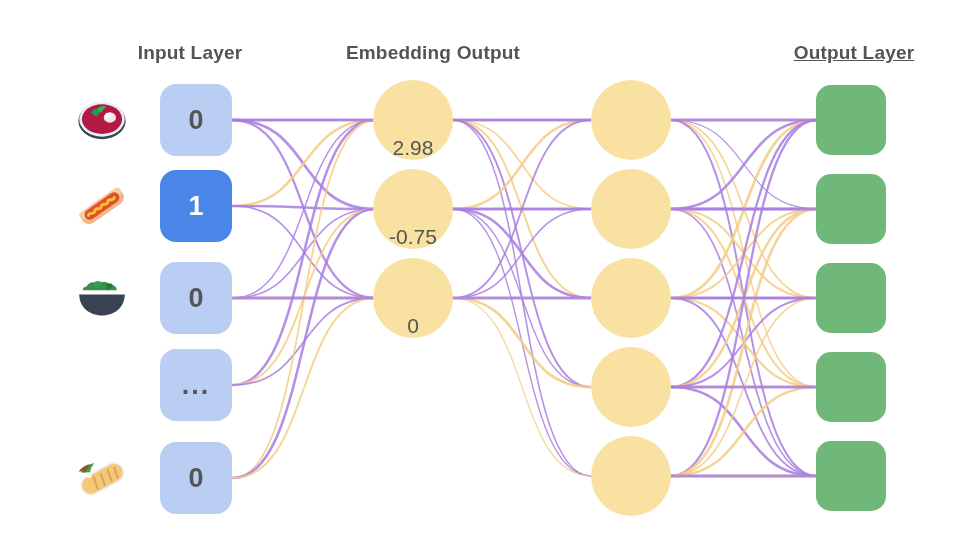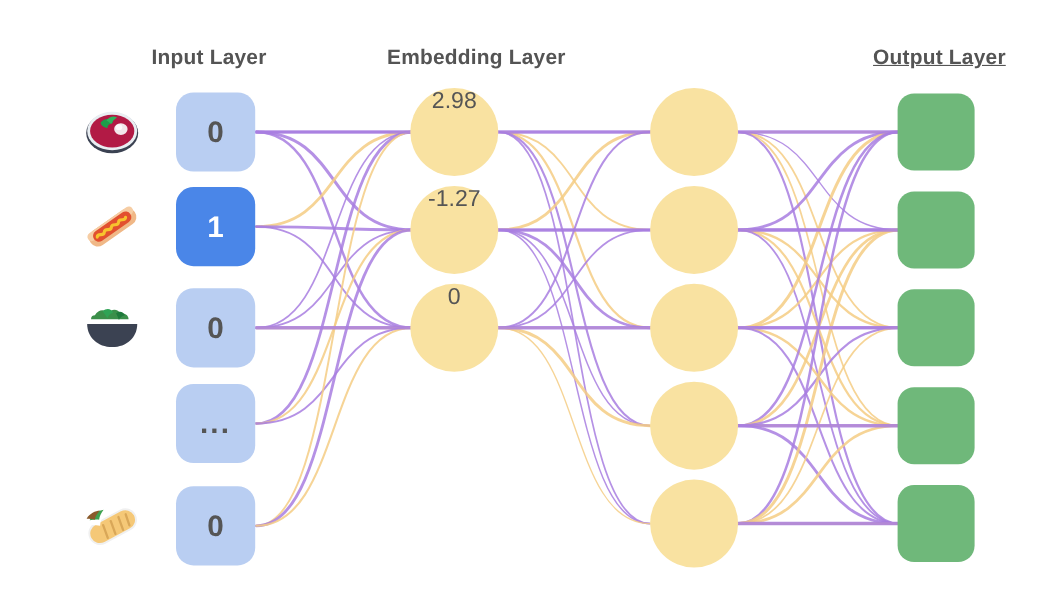--- a/index.html
+++ b/index.html
@@ -75,21 +75,21 @@
 
   
   .circle-node {
     position: absolute;
     width: 80px;
     height: 80px;
     border-radius: 50%;
     background: #f9e2a1;
     transform: translate(-50%, -50%);
     display: flex;
-    align-items: flex-start;
+    align-items: flex-end;
     justify-content: center;
     font-family: "Liberation Sans", sans-serif;
     font-size: 21px;
     font-weight: normal;
     color: #555555;
     box-sizing: border-box;
   }
 
   
   .output-box {
@@ -169,21 +169,21 @@
       <path d="M 671 476 C 751.3 476, 736.7 476, 817 476" stroke="#f5cd84" stroke-width="2.58" fill="none" stroke-opacity="0.85" stroke-linecap="round"></path>
       <path d="M 671 120 C 751.3 120, 736.7 120, 817 120" stroke="#a87ee0" stroke-width="3.2" fill="none" stroke-opacity="0.85" stroke-linecap="round"></path>
       <path d="M 671 209 C 751.3 209, 736.7 209, 817 209" stroke="#a87ee0" stroke-width="3.2" fill="none" stroke-opacity="0.85" stroke-linecap="round"></path>
       <path d="M 671 298 C 751.3 298, 736.7 298, 817 298" stroke="#a87ee0" stroke-width="3.2" fill="none" stroke-opacity="0.85" stroke-linecap="round"></path>
       <path d="M 671 387 C 751.3 387, 736.7 387, 817 387" stroke="#a87ee0" stroke-width="3.2" fill="none" stroke-opacity="0.85" stroke-linecap="round"></path>
       <path d="M 671 476 C 751.3 476, 736.7 476, 817 476" stroke="#a87ee0" stroke-width="3.2" fill="none" stroke-opacity="0.85" stroke-linecap="round"></path>
     </svg>
 
   <div id="titles-holder">
       <div class="layer-title" style="left: 190px; top: 42px;">Input Layer</div>
-      <div class="layer-title" style="left: 433px; top: 42px;">Embedding Layer</div>
+      <div class="layer-title" style="left: 433px; top: 42px;">Embedding Output</div>
       <div class="layer-title" style="left: 854px; top: 42px; text-decoration: underline;">Output Layer</div>
     </div>
 
   <div id="input-holder">
       <div class="input-emoji" style="left: 102px; top: 120px;">
     <svg viewBox="0 0 64 64">
       <ellipse cx="32" cy="33" rx="27" ry="21" fill="#3b4252"></ellipse>
       <ellipse cx="32" cy="31" rx="26" ry="20" fill="#e9eef2"></ellipse>
       <ellipse cx="32" cy="31" rx="23" ry="17" fill="#b21a45"></ellipse>
       <path d="M20 22c5-5 11-4 13 0-4 1-6 3-6 6-4-1-7-3-7-6z" fill="#1e9e4a"></path>
@@ -242,21 +242,21 @@
       <div class="input-box plain" style="left: 196px; top: 478px;">
         <span>0</span>
       </div>
     </div>
 
   <div id="embedding-holder">
       <div class="circle-node" style="left: 413px; top: 120px;">
         <span>2.98</span>
       </div>
       <div class="circle-node" style="left: 413px; top: 209px;">
-        <span>-1.27</span>
+        <span>-0.75</span>
       </div>
       <div class="circle-node" style="left: 413px; top: 298px;">
         <span>0</span>
       </div>
     </div>
 
   <div id="hidden-holder">
       <div class="circle-node" style="left: 631px; top: 120px;">
         <span></span>
       </div>

